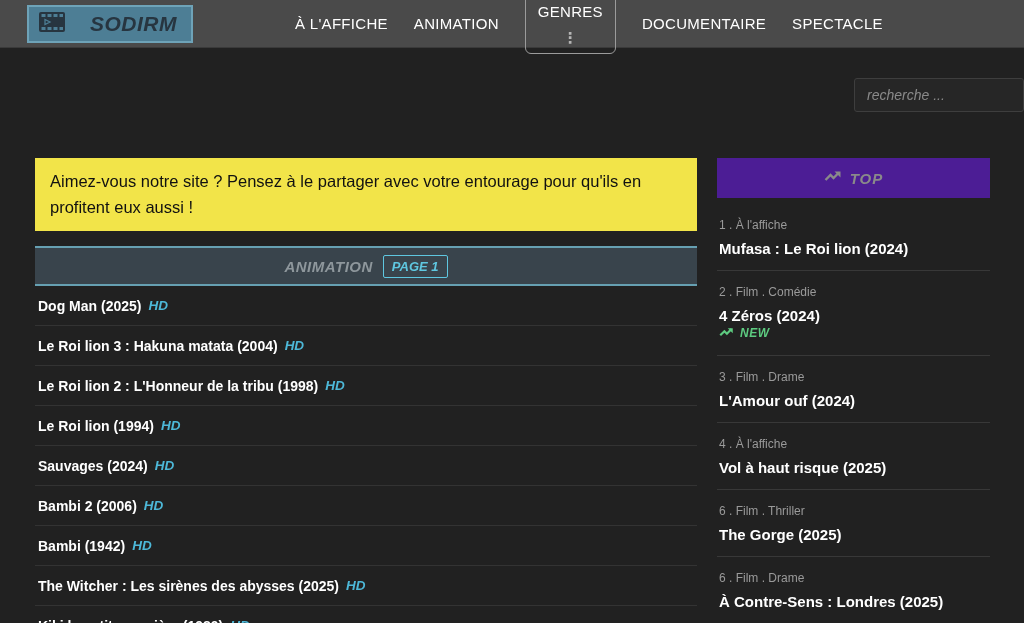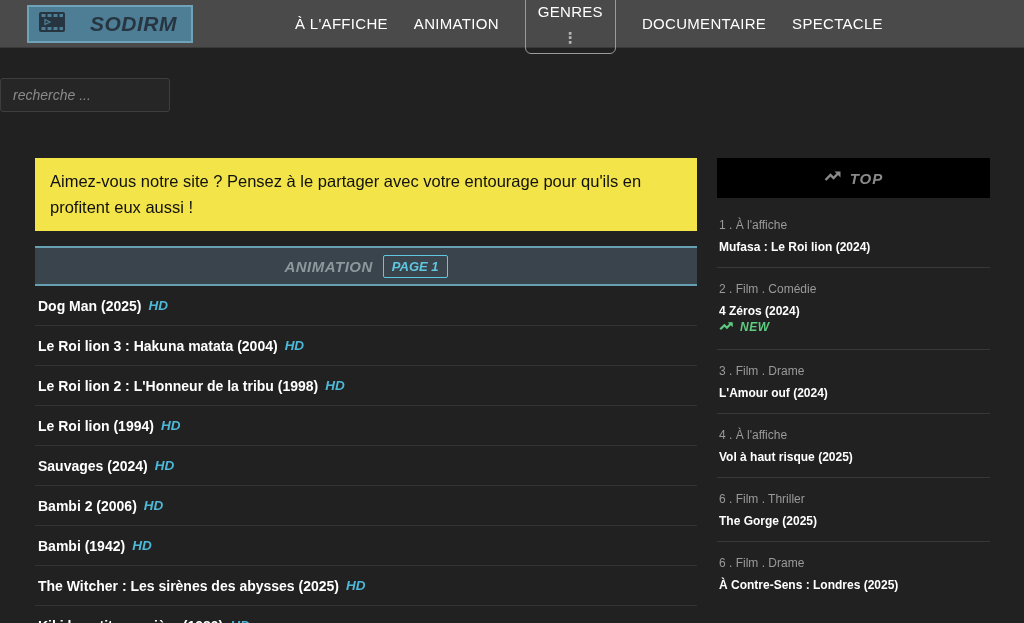--- a/index.html
+++ b/index.html
@@ -33,21 +33,21 @@
     color:#fff; font-size:15px; letter-spacing:.3px;
     cursor:pointer; white-space:nowrap;
   }
   .genres-btn {
     display:flex; align-items:center; gap:10px;
     border:1px solid #9b9b9b; border-radius:6px;
     padding:8px 12px; cursor:pointer;flex-direction:column;
   }
   .dots-icon { color:#b5b5b5; font-size:15px; font-weight:bold; line-height:1; letter-spacing:0; }
   
-  .search-wrap { display:flex; justify-content:flex-start; padding-top:30px; }
+  .search-wrap { display:flex; justify-content:flex-end; padding-top:30px; }
   .search-input {
     width:170px; height:34px;
     background:#262626; border:1px solid #3e3e3e; border-radius:3px;
     color:#bbb; font-style:italic; font-size:14px;
     padding:0 12px; outline:none;
     font-family:"Liberation Sans","DejaVu Sans",sans-serif;
   }
   .search-input::placeholder { color:#8a8a8a; font-style:italic; }
   
   .content {
@@ -82,36 +82,36 @@
   
   .movie-row {
     height:40px; display:flex; align-items:center; gap:7px;
     border-bottom:1px solid #333;
     cursor:pointer; padding-left:3px;
   }
   .movie-title { color:#fff; font-weight:bold; font-size:14px; }
   .hd-badge { color:#4db8d8; font-style:italic; font-weight:bold; font-size:13.5px; }
   
   .top-header {
-    background:#000000; height:40px;
+    background:#4c1d95; height:40px;
     display:flex; align-items:center; justify-content:center; gap:8px;
     margin-bottom:6px;
   }
   .top-title {
     color:#8a8a8a; font-style:italic; font-weight:bold;
     font-size:15px; letter-spacing:1px;
   }
   .top-item {
     padding:14px 2px 13px 2px;
     border-bottom:1px solid #383838;
     cursor:pointer;
   }
   .top-item:last-child { border-bottom:none; }
   .top-item-label { color:#9a9a9a; font-size:12px; margin-bottom:8px; }
-  .top-item-title { color:#fff; font-weight:bold; font-size:12px; }
+  .top-item-title { color:#fff; font-weight:bold; font-size:15px; }
   .new-row { display:flex; align-items:center; gap:6px; }
   .new-label { color:#5dcb80; font-style:italic; font-weight:bold; font-size:12px; letter-spacing:.5px; }
   .icon-svg { display:block; }
 </style>
 </head>
 <body>
 
 <div class="navbar">
   <div class="logo-box">
     <span class="icon-svg">

